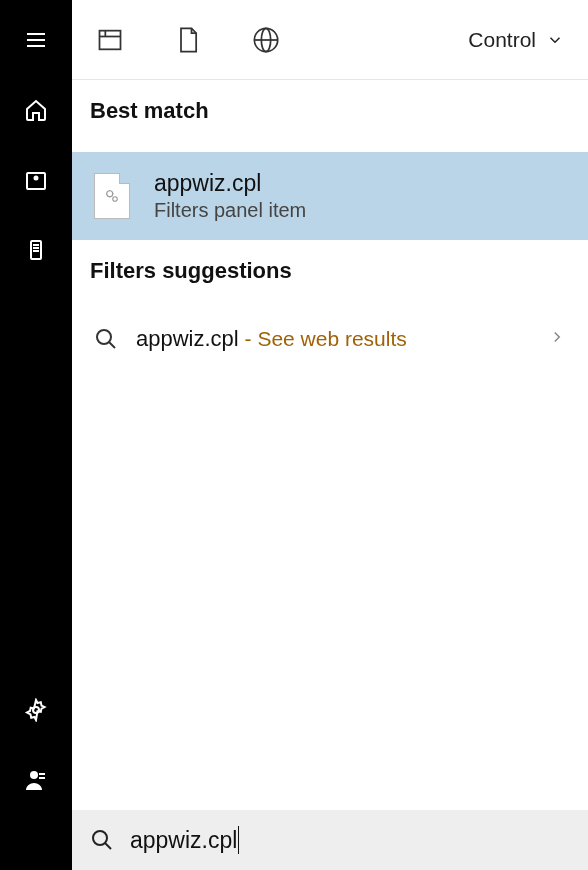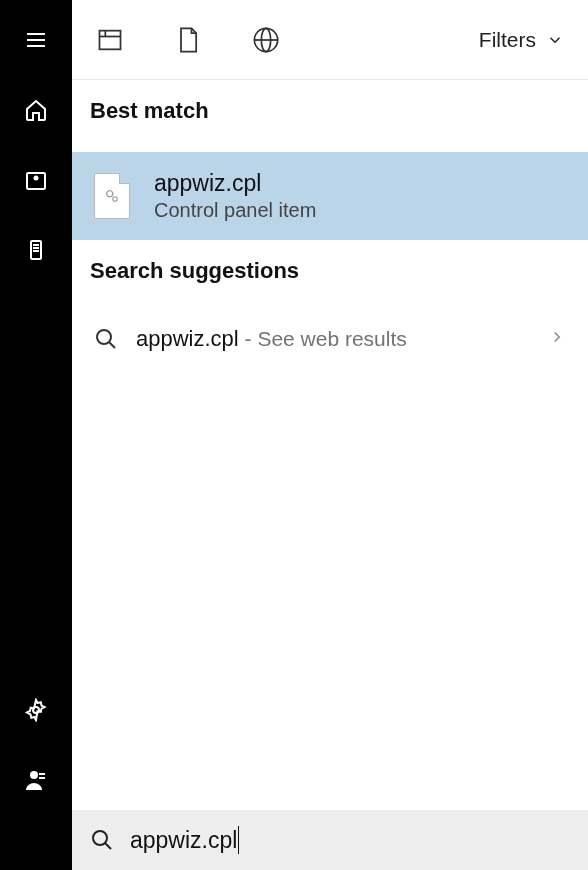--- a/index.html
+++ b/index.html
@@ -136,21 +136,21 @@
       width: 24px;
       height: 24px;
       color: #333;
     }
     .suggestion-text {
       font-size: 22px;
       color: #111;
     }
     .suggestion-secondary {
       font-size: 21px;
-      color: #737373;
+      color: #a16207;
     }
     .suggestion-arrow {
       margin-left: auto;
       color: #888;
     }
     .results-body {
       flex: 1;
     }
     .search-bar {
       height: 60px;
@@ -251,45 +251,45 @@
       </div>
       <div class="tab-icon">
         <svg viewBox="0 0 24 24" fill="none" stroke="currentColor" stroke-width="1.5">
             <circle cx="12" cy="12" r="10"></circle>
             <ellipse cx="12" cy="12" rx="4" ry="10"></ellipse>
             <line x1="2" y1="12" x2="22" y2="12"></line>
           </svg>
       </div>
     </div>
     <div class="filters">
-      <span>Filters</span>
+      <span>Control</span>
       <svg width="18" height="18" viewBox="0 0 24 24" fill="none" stroke="currentColor" stroke-width="2">
           <polyline points="6 9 12 15 18 9"></polyline>
         </svg>
     </div>
   </div>
 
   <div class="results-body">
     <div class="section-header">Best match</div>
 
     <div class="best-match-item">
       <div class="file-icon">
         <svg viewBox="0 0 24 24" fill="none" stroke="#999" stroke-width="1.5">
             <circle cx="9" cy="9" r="4"></circle>
             <circle cx="16" cy="16" r="3"></circle>
             <path d="M9 5v-1M9 13v1M5 9h-1M13 9h1"></path>
           </svg>
       </div>
       <div class="best-match-text">
         <div class="best-match-title">appwiz.cpl</div>
-        <div class="best-match-subtitle">Control panel item</div>
-      </div>
-    </div>
-
-    <div class="section-header">Search suggestions</div>
+        <div class="best-match-subtitle">Filters panel item</div>
+      </div>
+    </div>
+
+    <div class="section-header">Filters suggestions</div>
 
     <div class="suggestion-item">
       <div class="search-icon">
         <svg viewBox="0 0 24 24" fill="none" stroke="currentColor" stroke-width="2">
             <circle cx="10" cy="10" r="7"></circle>
             <line x1="21" y1="21" x2="15" y2="15"></line>
           </svg>
       </div>
       <div>
         <span class="suggestion-text">appwiz.cpl</span><span class="suggestion-secondary"> - See web results</span>

